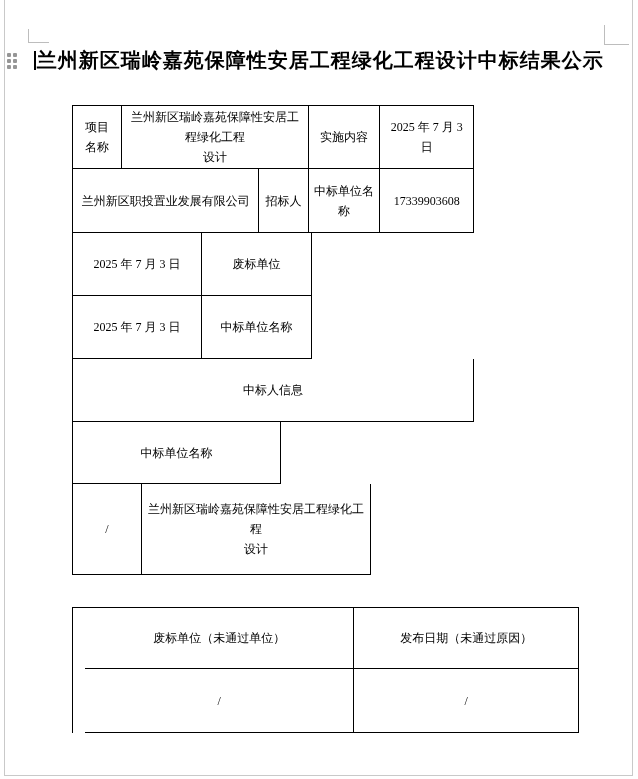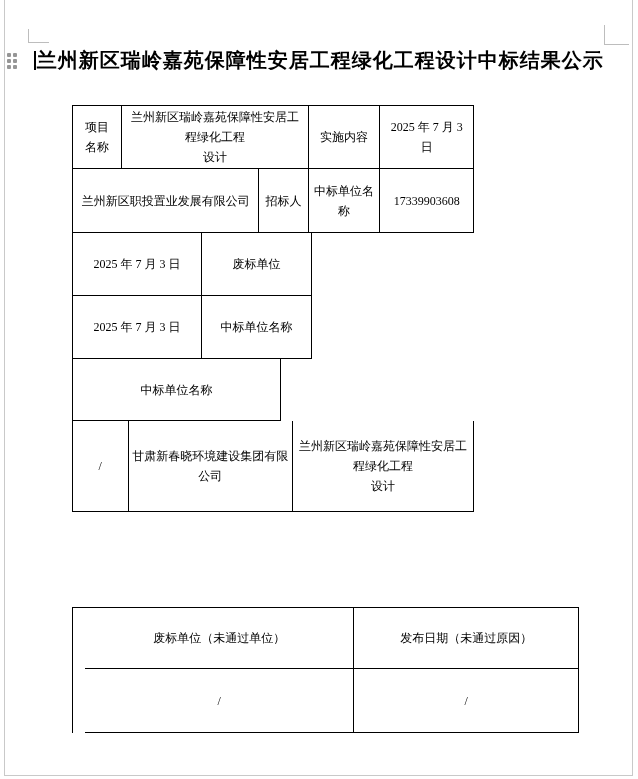--- a/index.html
+++ b/index.html
@@ -93,25 +93,27 @@
   </div>
   <div class="tr">
     <div class="td h63 w129">2025 年 7 月 3 日</div>
     <div class="td h63 w110">废标单位</div>
   </div>
   <div class="tr">
     <div class="td h63 w129">2025 年 7 月 3 日</div>
     <div class="td h63 w110">中标单位名称</div>
   </div>
   <div class="tr">
+    <div class="td h63 w506">中标人信息</div>
+  </div>
+  <div class="tr">
     <div class="td h62 w208">中标单位名称</div>
   </div>
   <div class="tr">
     <div class="td h91 w69">/</div>
-    <div class="td h91 w208">甘肃新春晓环境建设集团有限公司</div>
     <div class="td h91 w229">兰州新区瑞岭嘉苑保障性安居工程绿化工程
 设计</div>
   </div>
 </div>
 
 <div class="tbl tbl-reject">
   <div class="tr">
     <div class="td h61 w276">废标单位（未通过单位）</div>
     <div class="td h61 w230">发布日期（未通过原因）</div>
   </div>

